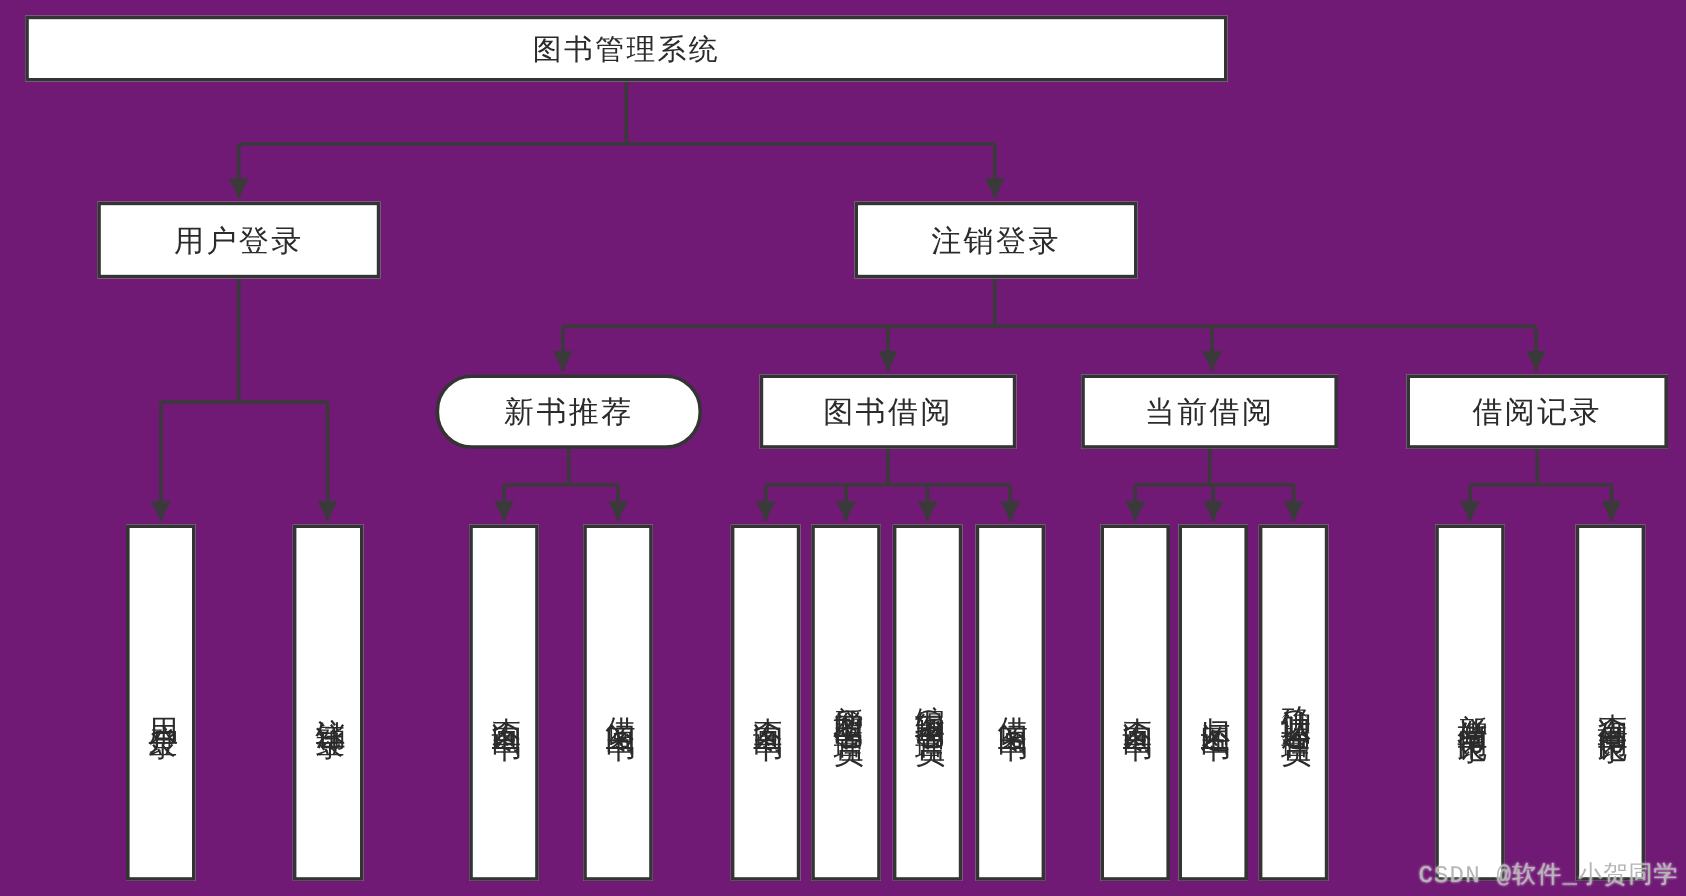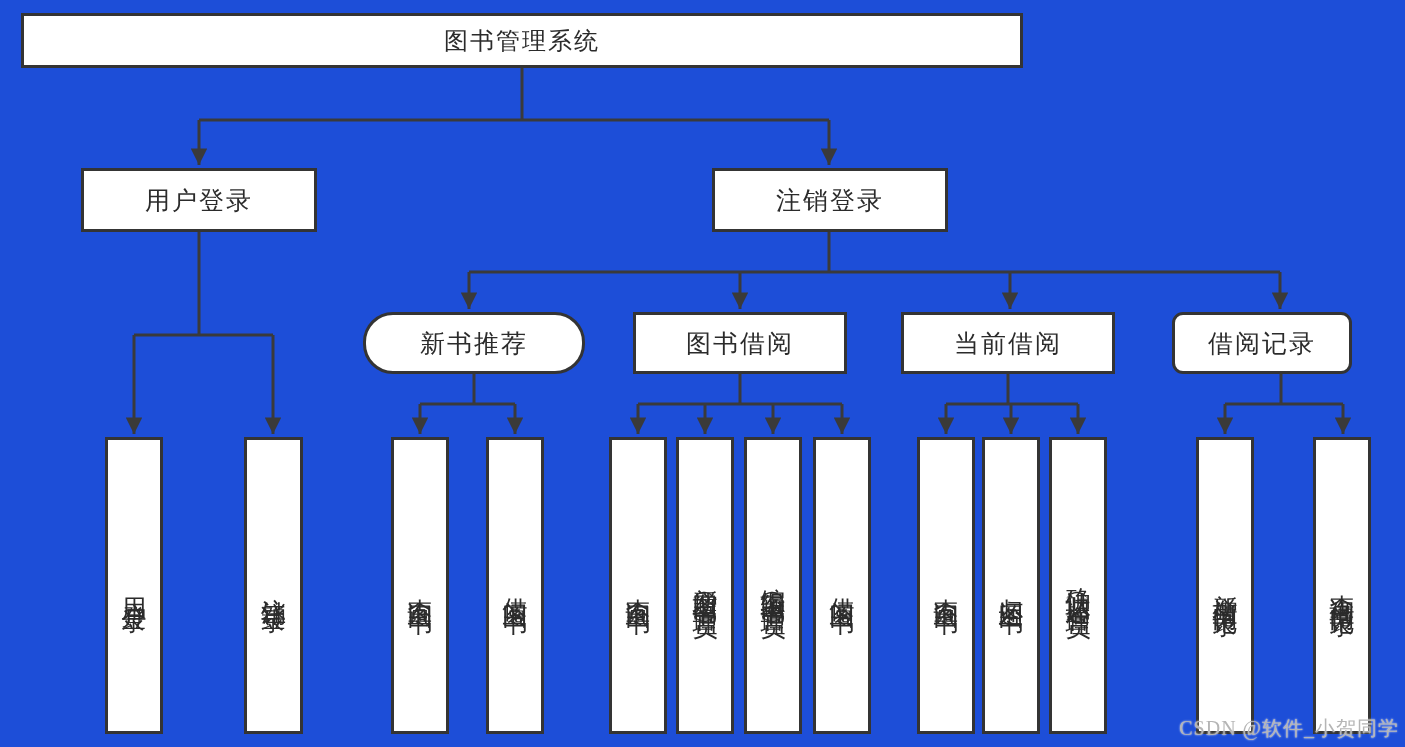--- a/index.html
+++ b/index.html
@@ -1,20 +1,20 @@
 <!DOCTYPE html>
 <html><head>
 <meta charset="utf-8">
 <style>
   html,body{margin:0;padding:0;background:#ffffff;}
   #canvas{
     position:relative;
     width:1405px;height:747px;
-    background:#1d4ed8;
-    font-family:Liberation Serif, serif;
+    background:#701a75;
+    font-family:Liberation Mono, monospace;
     overflow:hidden;
   }
   #edges{position:absolute;left:0;top:0;width:1405px;height:747px;pointer-events:none;}
   .node{
     position:absolute;
     background:#ffffff;
     border:3px solid #343434;
     box-sizing:border-box;
     display:flex;
     align-items:center;
@@ -101,21 +101,21 @@
 
   <div class="node h-node" style="left:363px;top:312px;width:222px;height:62px;border-radius:30px;">
     <span>新书推荐</span>
   </div>
   <div class="node h-node" style="left:633px;top:312px;width:214px;height:62px;">
     <span>图书借阅</span>
   </div>
   <div class="node h-node" style="left:901px;top:312px;width:214px;height:62px;">
     <span>当前借阅</span>
   </div>
-  <div class="node h-node" style="left:1172px;top:312px;width:180px;height:62px;border-radius:11px;">
+  <div class="node h-node" style="left:1172px;top:312px;width:218px;height:62px;">
     <span>借阅记录</span>
   </div>
 
   <div class="node v-node" style="left:105px;top:437px;width:58px;height:297px;">
     <span>用户登录</span>
   </div>
   <div class="node v-node" style="left:244px;top:437px;width:59px;height:297px;">
     <span>注销登录</span>
   </div>
 

